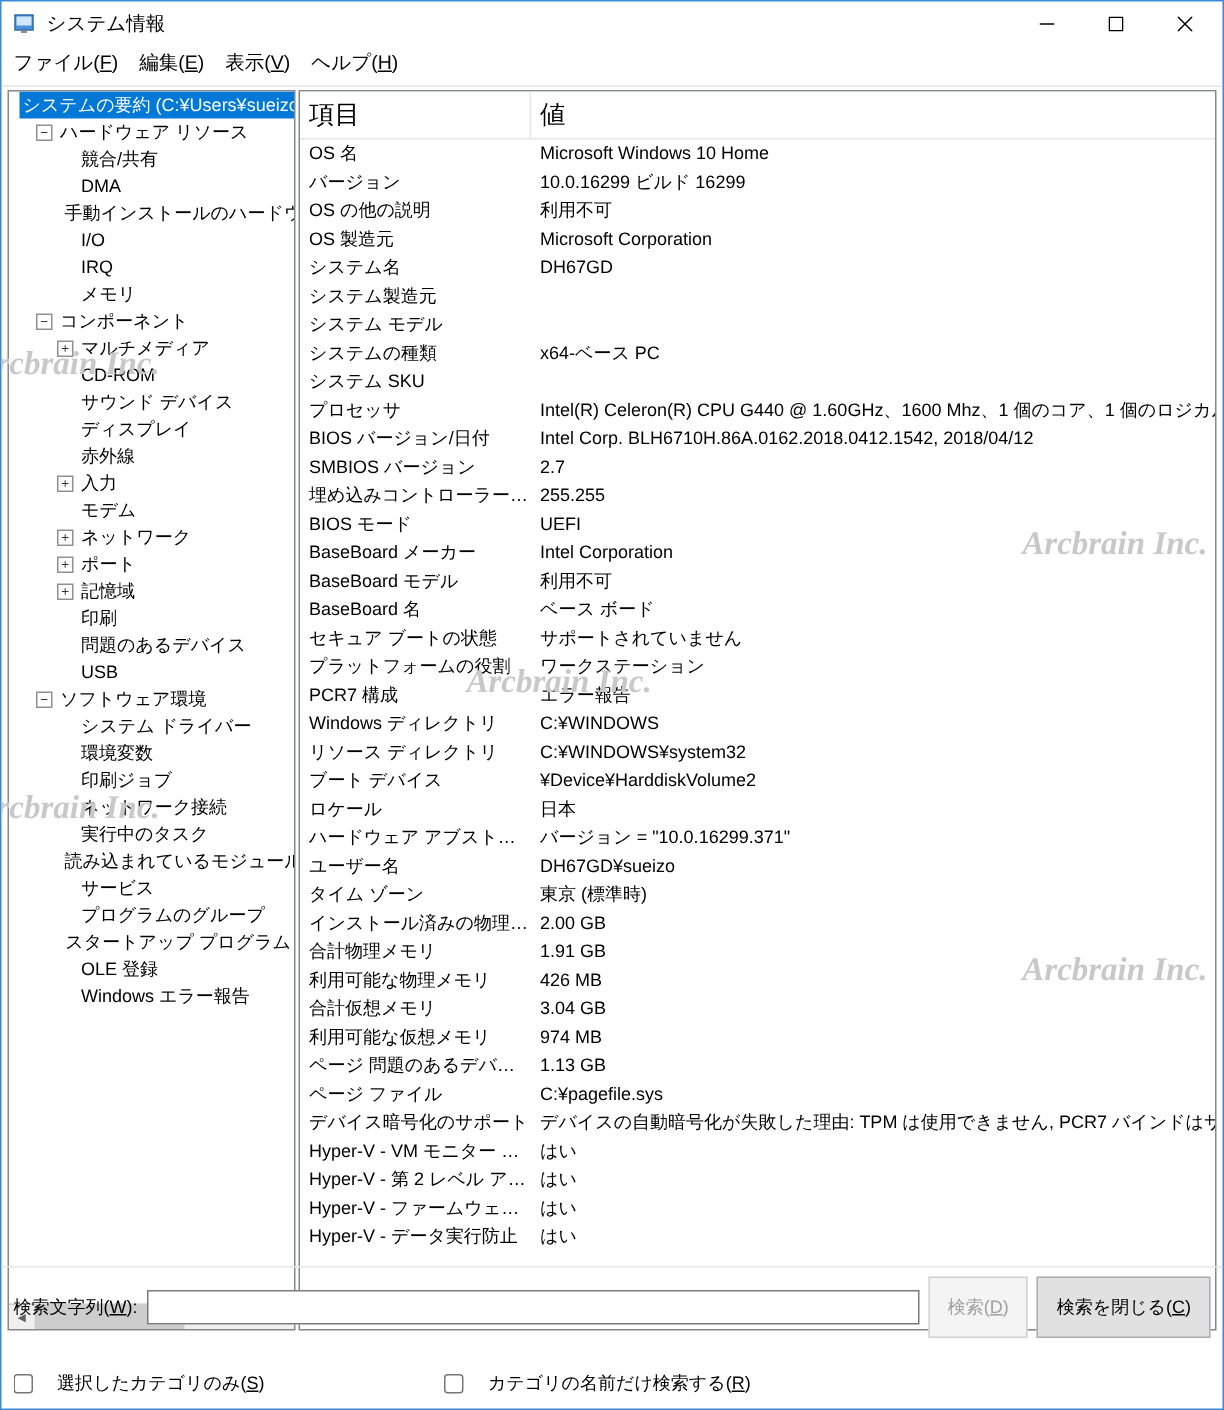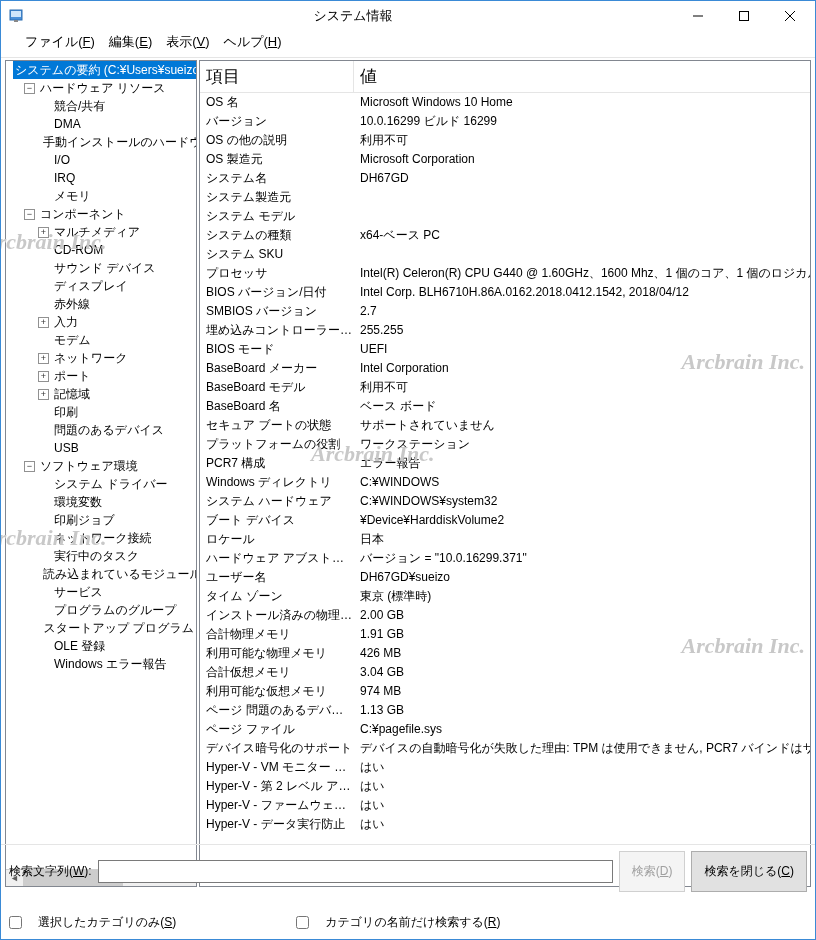--- a/index.html
+++ b/index.html
@@ -1,22 +1,22 @@
 <!DOCTYPE html>
 <html><head>
 <meta charset="utf-8">
 <style>
 * { box-sizing: border-box; margin: 0; padding: 0; }
 body { font-family: "Meiryo", "Yu Gothic UI", sans-serif; font-size: 12px; background: #fff; color: #000; width: 816px; height: 940px; border: 1px solid #3a8ad6; overflow: hidden; position: relative; }
-.titlebar { display: flex; align-items: center; height: 30px; padding: 0 2px 0 8px; text-align: center; }
+.titlebar { display: flex; align-items: center; height: 30px; padding: 0 2px 0 8px; }
 .titlebar-icon { width: 16px; height: 16px; margin-right: 6px; }
 .titlebar-title { flex: 1; font-size: 13px; }
 .titlebar-btns { display: flex; }
 .titlebar-btn { width: 46px; height: 30px; display: flex; align-items: center; justify-content: center; cursor: default; }
-.menubar { display: flex; padding: 2px 8px 6px 24px; font-size: 13px; gap: 14px; }
+.menubar { display: flex; padding: 2px 8px 6px 8px; font-size: 13px; gap: 14px; }
 .menubar span u { text-decoration: underline; }
 .content { display: flex; height: 830px; border-top: 1px solid #e5e5e5; }
 .tree-panel { width: 192px; border-right: 1px solid #bfbfbf; overflow: hidden; position: relative; margin: 2px 0 0 4px; border: 1px solid #828790; padding: 2px 0; }
 .tree-panel-inner { position: absolute; inset: 0; overflow: hidden; }
 .tree { list-style: none; }
 .tree li { white-space: nowrap; line-height: 18px; display: flex; align-items: center; }
 .tree li .exp { width: 11px; height: 11px; border: 1px solid #919191; margin-right: 3px; display: inline-flex; align-items: center; justify-content: center; font-size: 9px; line-height: 1; background: #fff; color: #333; }
 .tree li .noexp { width: 11px; height: 11px; margin-right: 3px; display: inline-block; }
 .tree li .label { padding: 0 2px; }
 .tree li.selected .label { background: #0078d7; color: #fff; }
@@ -329,21 +329,21 @@
         </div>
         <div class="row">
           <div class="c1">PCR7 構成</div>
           <div class="c2">エラー報告</div>
         </div>
         <div class="row">
           <div class="c1">Windows ディレクトリ</div>
           <div class="c2">C:¥WINDOWS</div>
         </div>
         <div class="row">
-          <div class="c1">システム ハードウェア</div>
+          <div class="c1">リソース ディレクトリ</div>
           <div class="c2">C:¥WINDOWS¥system32</div>
         </div>
         <div class="row">
           <div class="c1">ブート デバイス</div>
           <div class="c2">¥Device¥HarddiskVolume2</div>
         </div>
         <div class="row">
           <div class="c1">ロケール</div>
           <div class="c2">日本</div>
         </div>

